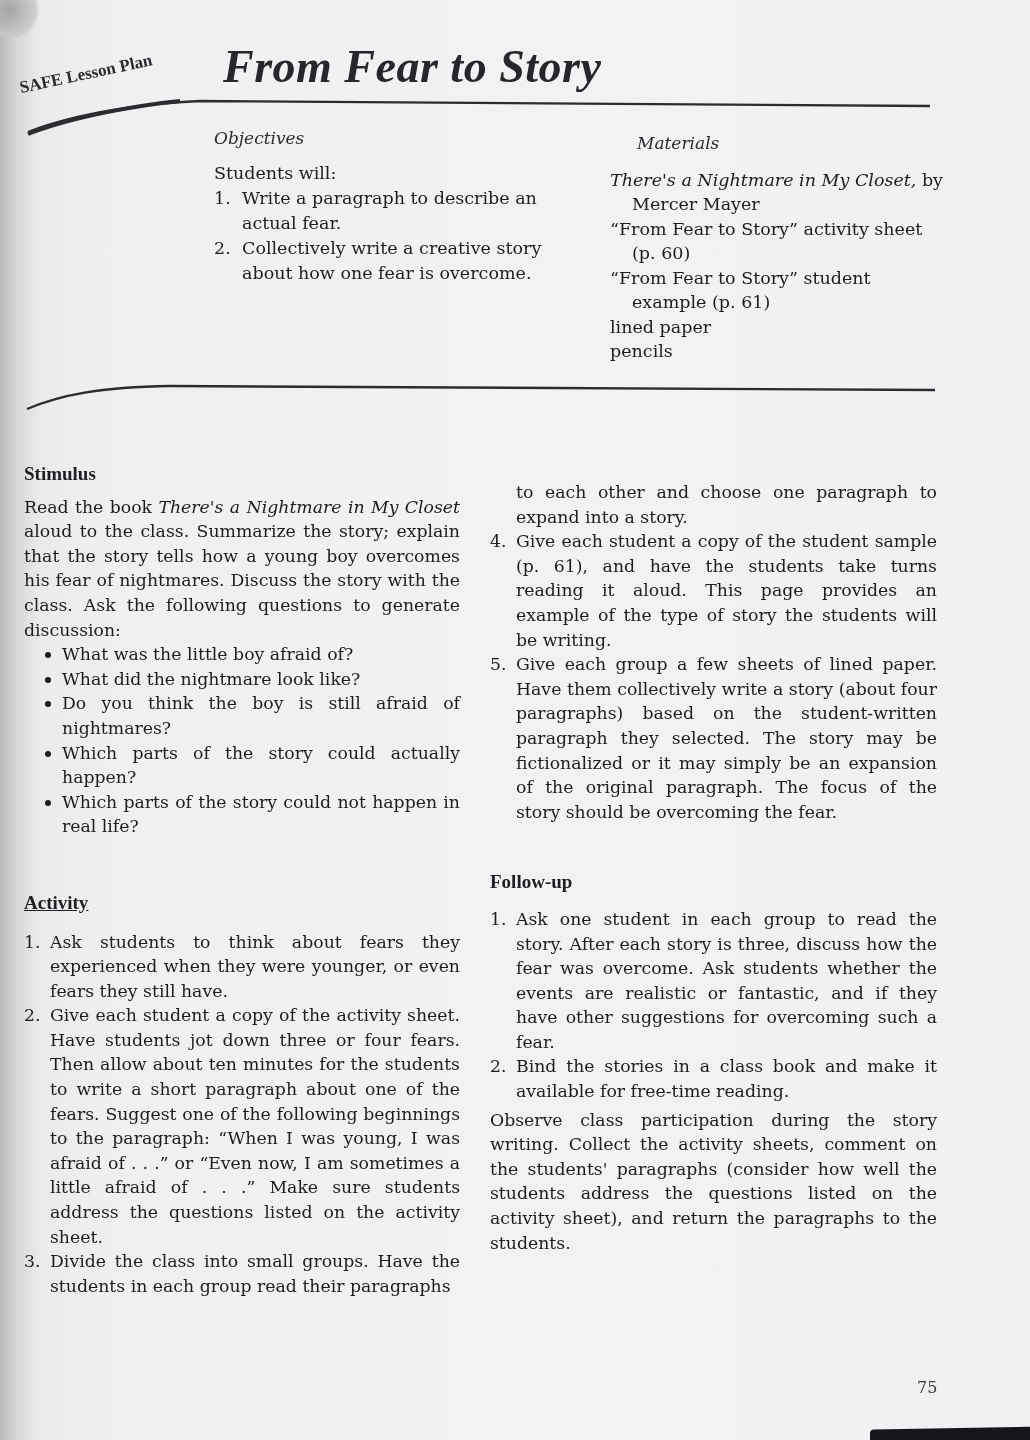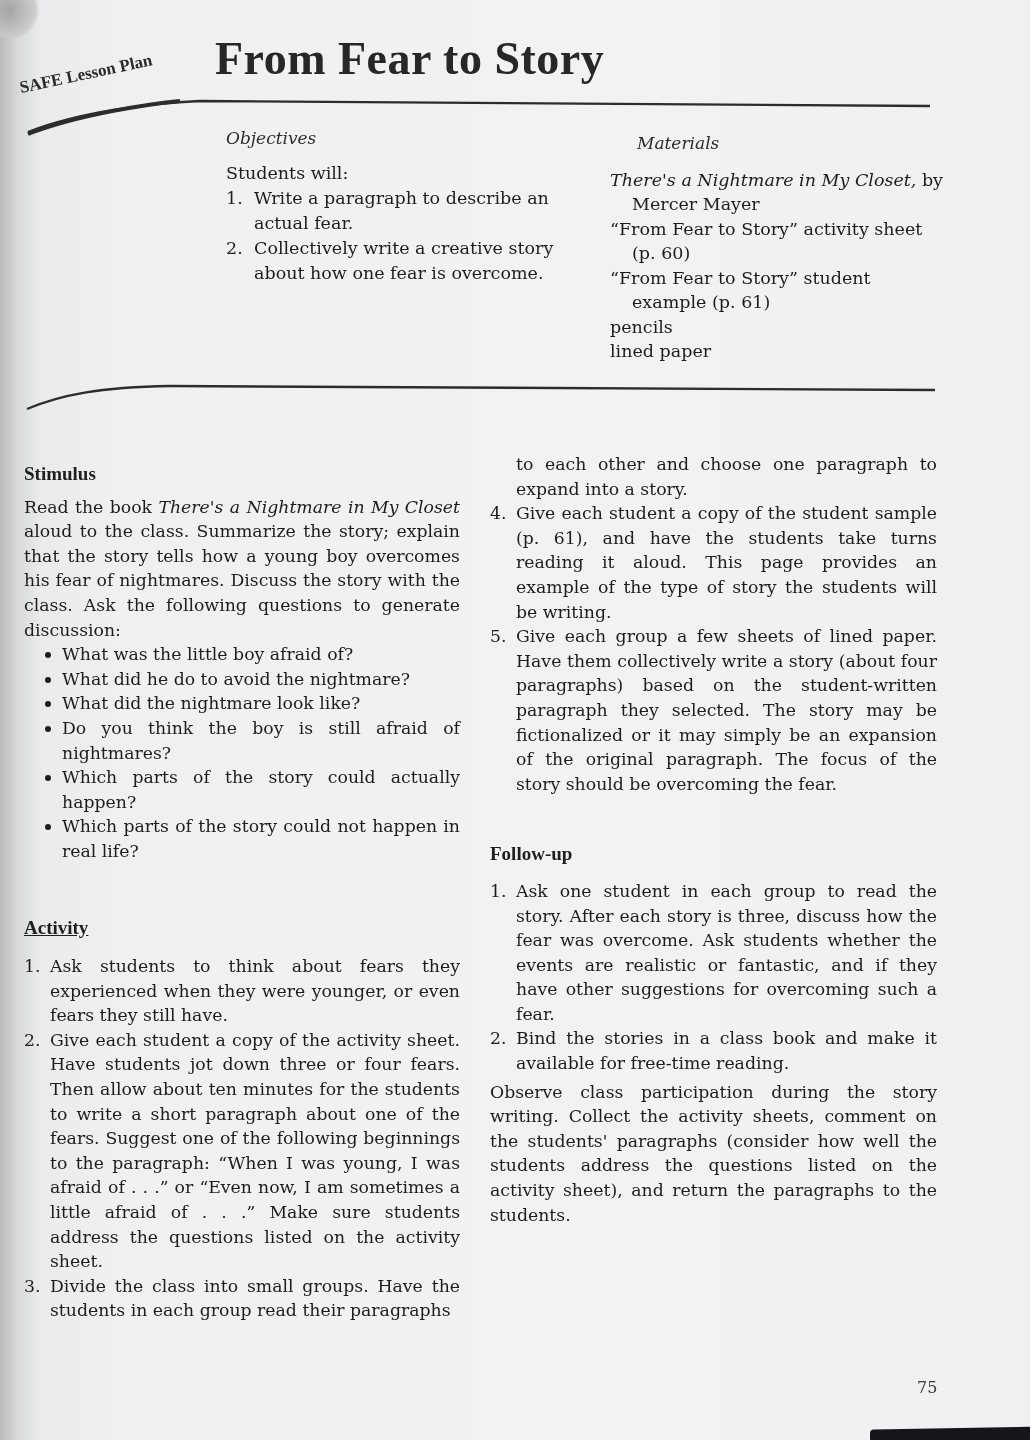--- a/index.html
+++ b/index.html
@@ -44,37 +44,38 @@
       font-size: 17px;
       color: #2a2b2e;
       transform: rotate(-12deg);
       transform-origin: left bottom;
       white-space: nowrap;
     }
     .page-title {
       position: absolute;
       left: 215px; top: 36px;
       font-family: "Liberation Serif", serif;
+      font-style: italic;
       font-weight: bold;
       font-size: 46px;
       color: #26272b;
       letter-spacing: 0.5px;
       white-space: nowrap;
-      margin: 0;
+      margin: 8px;
       line-height: 1;
     }
     svg.rule {
       position: absolute;
       left: 0; top: 0;
       pointer-events: none;
     }
     
     .obj {
       position: absolute;
-      left: 226px; top: 126px;
+      left: 214px; top: 126px;
       width: 340px;
       font-size: 17.5px;
       line-height: 25px;
     }
     .mat {
       position: absolute;
       left: 610px; top: 131px;
       width: 340px;
       font-size: 17.5px;
       line-height: 24.5px;
@@ -148,21 +149,21 @@
       margin: 0; padding: 0;
     }
     .steps li {
       position: relative;
       padding-left: 26px;
     }
     .steps li .num {
       position: absolute;
       left: 0; top: 0;
     }
-    .cont { padding-left: 26px; }
+    .cont { padding-left: 26px; margin-top: 28px; }
     .page-number {
       position: absolute;
       left: 917px; top: 1378px;
       font-size: 16px;
       color: #3a3b3f;
     }
     p { margin: 0; }
   </style>
 </head>
 <body>
@@ -187,31 +188,30 @@
       <li><span class="num">2.</span><span>Collectively write a creative story about how one fear is overcome.</span></li>
     </ol>
   </div>
 
   <div class="mat">
     <div class="subhead-italic">Materials</div>
     <ul class="hang-list">
       <li><span class="italic">There's a Nightmare in My Closet,</span><span> by Mercer Mayer</span></li>
       <li><span>“From Fear to Story” activity sheet (p. 60)</span></li>
       <li><span>“From Fear to Story” student example (p. 61)</span></li>
+      <li><span>lined paper</span></li>
       <li><span>pencils</span></li>
-      <li><span>lined paper</span></li>
     </ul>
   </div>
 
   <div class="col-left">
     <h2 class="section-head">Stimulus</h2>
     <p><span>Read the book </span><span class="italic">There's a Nightmare in My Closet</span><span> aloud to the class. Summarize the story; explain that the story tells how a young boy overcomes his fear of nightmares. Discuss the story with the class. Ask the following questions to generate discussion:</span></p>
     <ul class="bullets" style="text-align:justify;">
       <li><span class="dot"></span><span>What was the little boy afraid of?</span></li>
-      <li><span class="dot"></span><span>What did he do to avoid the nightmare?</span></li>
       <li><span class="dot"></span><span>What did the nightmare look like?</span></li>
       <li><span class="dot"></span><span>Do you think the boy is still afraid of nightmares?</span></li>
       <li><span class="dot"></span><span>Which parts of the story could actually happen?</span></li>
       <li><span class="dot"></span><span>Which parts of the story could not happen in real life?</span></li>
     </ul>
 
     <h2 class="section-head" style="margin-top:52px;text-decoration:underline;">Activity</h2>
     <ol class="steps" style="margin-top:14px;">
       <li><span class="num">1.</span><span>Ask students to think about fears they experienced when they were younger, or even fears they still have.</span></li>
       <li><span class="num">2.</span><span>Give each student a copy of the activity sheet. Have students jot down three or four fears. Then allow about ten minutes for the students to write a short paragraph about one of the fears. Suggest one of the following beginnings to the paragraph: “When I was young, I was afraid of . . .” or “Even now, I am sometimes a little afraid of . . .” Make sure students address the questions listed on the activity sheet.</span></li>

